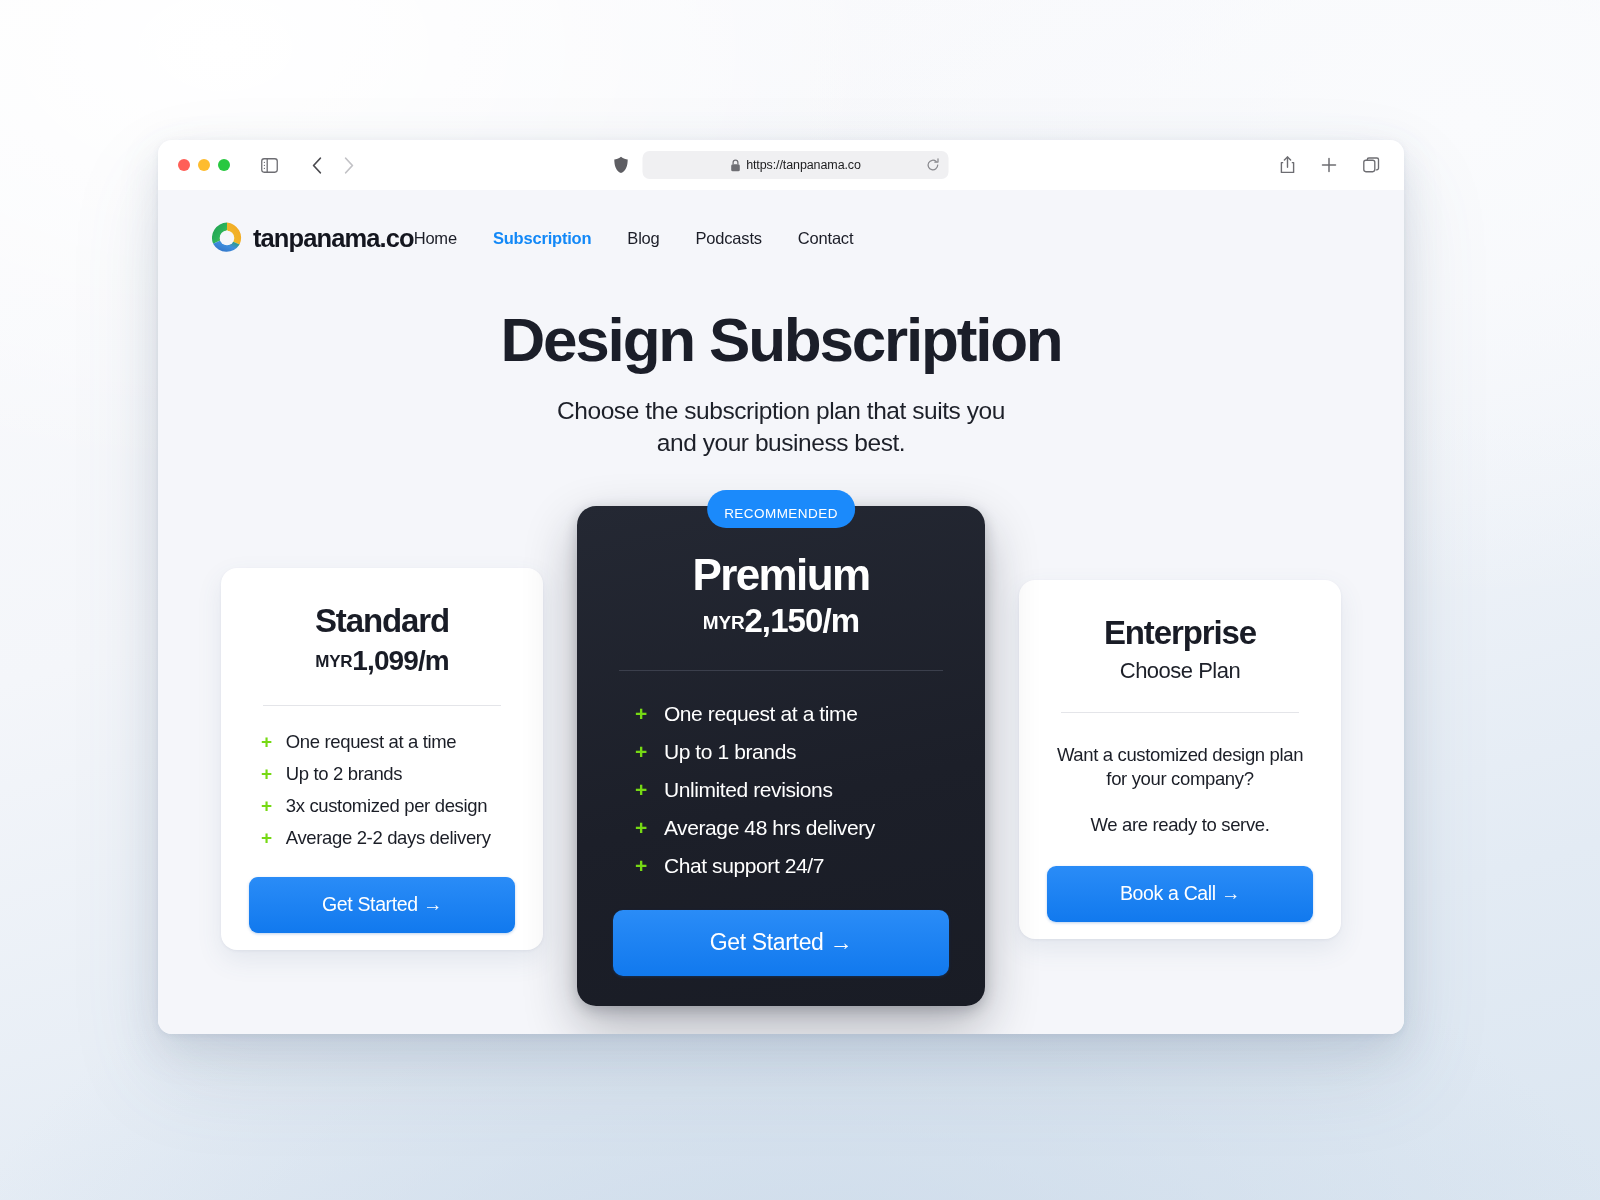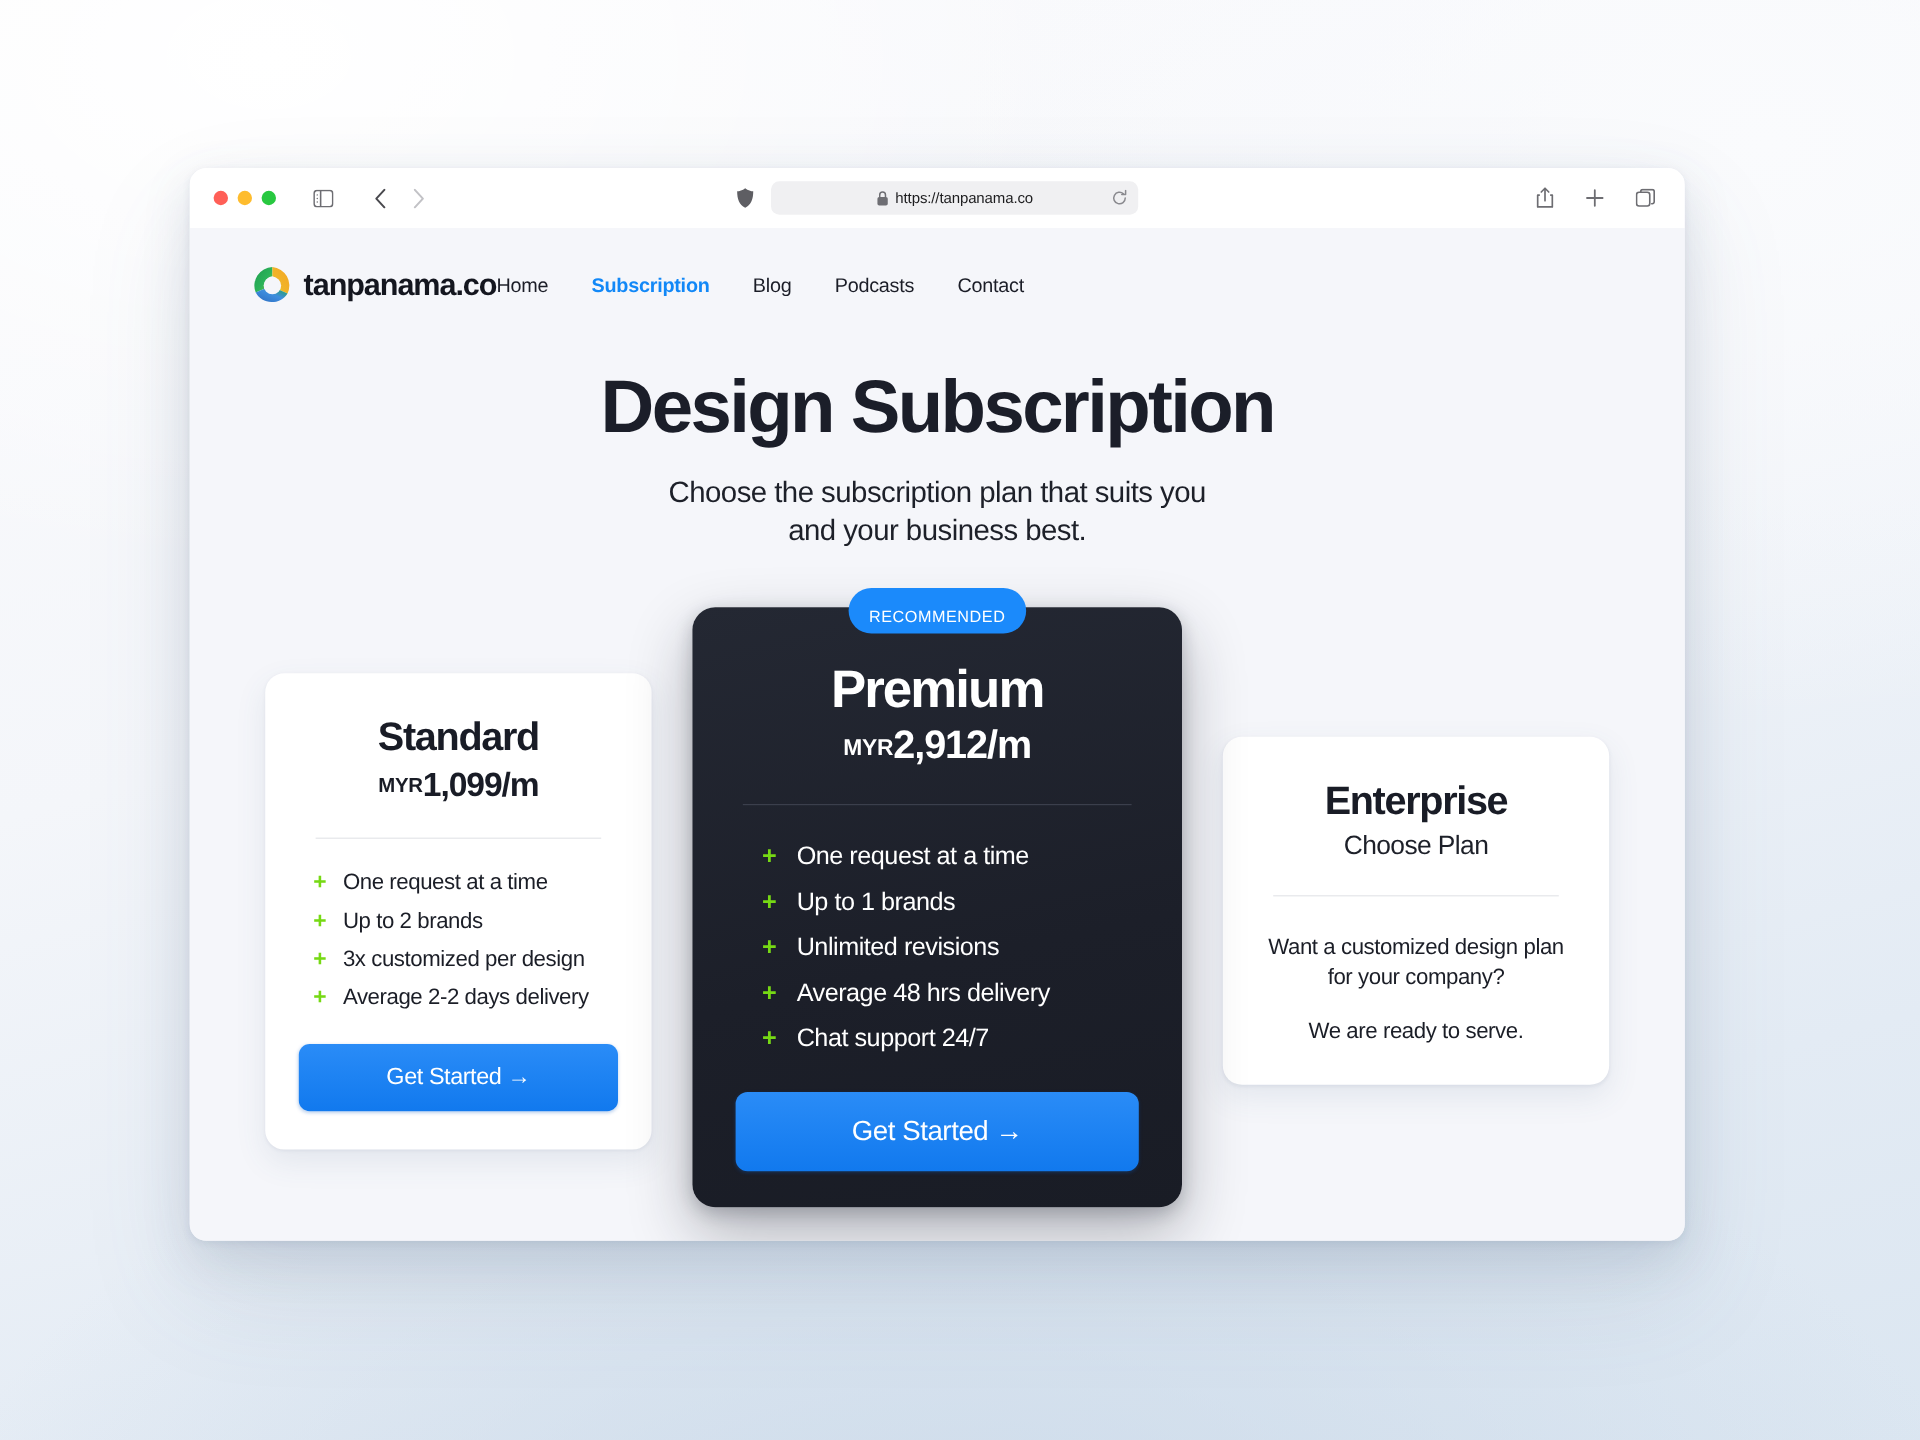--- a/index.html
+++ b/index.html
@@ -163,21 +163,21 @@
     align-items: center;
     justify-content: center;
     gap: 34px;
     position: relative;
   }
 
   .card {
     background: #ffffff;
     border-radius: 16px;
     width: 322px;
-    padding: 34px 28px 32px;
+    padding: 34px 28px 17px;
     box-shadow:
       0 1px 3px rgba(73,94,125,0.08),
       0 10px 26px rgba(73,94,125,0.10);
     position: relative;
   }
 
   .card.featured {
     width: 408px;
     background: linear-gradient(168deg, #242833 0%, #1c1f29 58%, #191c25 100%);
     border-radius: 19px;
@@ -488,21 +488,21 @@
             <span>Average 2-2 days delivery</span>
           </li>
         </ul>
         <button class="cta">Get Started →</button>
       </div>
 
       <div class="card featured">
         <div class="badge">RECOMMENDED</div>
         <div class="plan-name">Premium</div>
         <div class="plan-price">
-          <span class="cur">MYR</span><span>2,912/m</span>
+          <span class="cur">MYR</span><span>2,150/m</span>
         </div>
         <div class="divider"></div>
         <ul class="features">
           <li class="feature">
             <span class="plus">+</span>
             <span>One request at a time</span>
           </li>
           <li class="feature">
             <span class="plus">+</span>
             <span>Up to 1 brands</span>
@@ -525,17 +525,18 @@
 
       <div class="card enterprise">
         <div class="plan-name">Enterprise</div>
         <div class="plan-sub">Choose Plan</div>
         <div class="divider"></div>
         <div class="enterprise-copy">
           <span>Want a customized design plan for your company?</span>
           <span class="gap"></span>
           <span>We are ready to serve.</span>
         </div>
+        <button class="cta">Book a Call →</button>
       </div>
 
     </div>
   </div>
 </div>
 
 </body></html>

